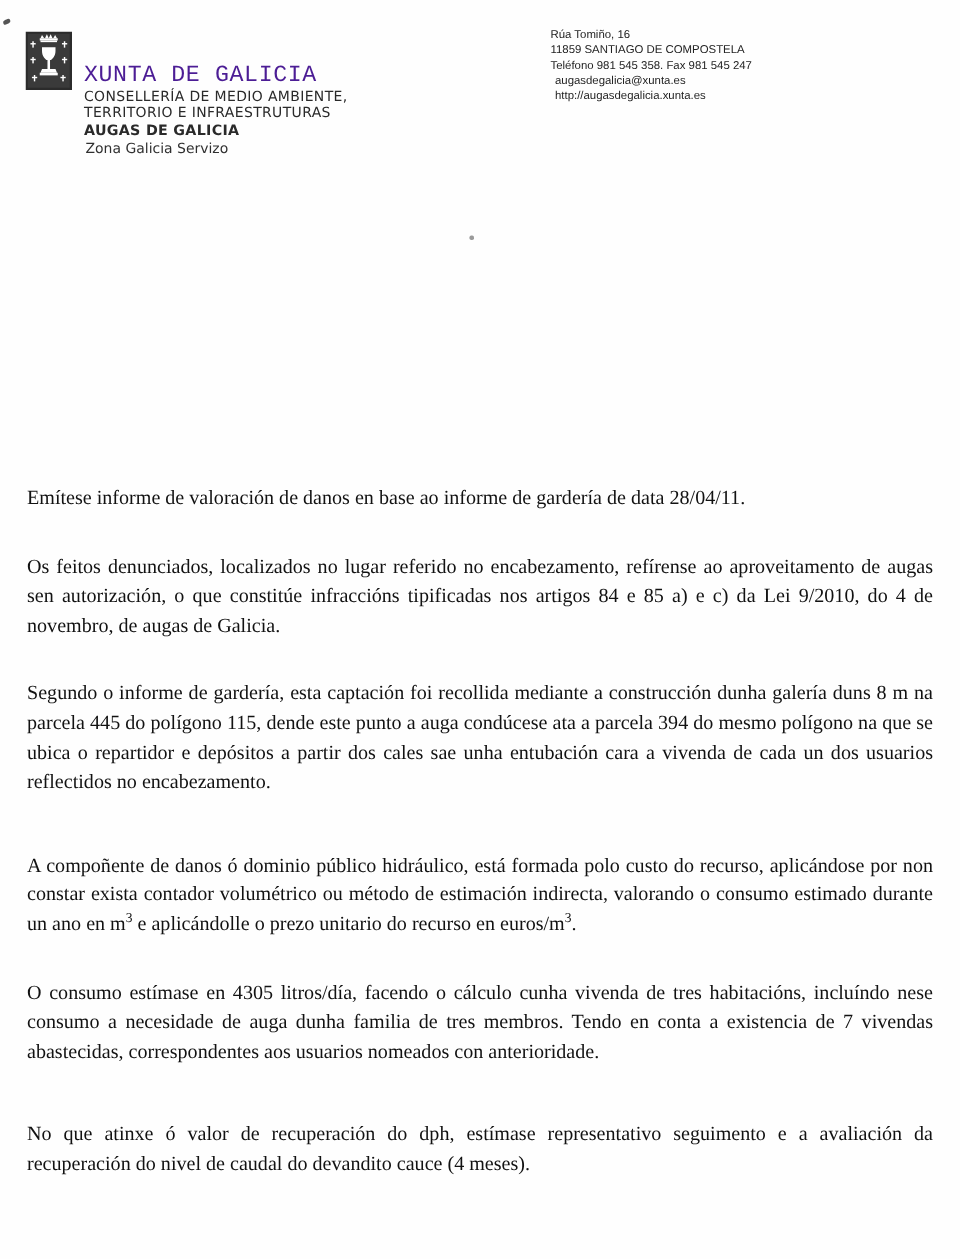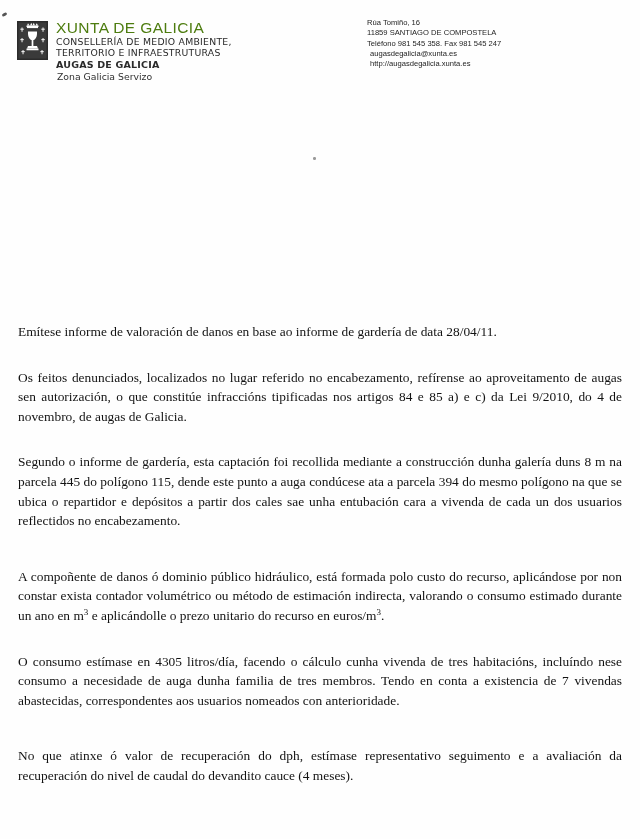--- a/index.html
+++ b/index.html
@@ -67,27 +67,28 @@
     height: 39px;
     flex: 0 0 auto;
     margin-top: 2px;
     margin-right: 8px;
   }
 
   .brand-text {
     line-height: 1;
   }
   .org-title {
-    font-family: Liberation Sans, sans-serif;
+    font-family: Liberation Mono, monospace;
     font-size: 15.5px;
     letter-spacing: 0.4px;
-    color: #4d7c0f;
+    color: #4c1d95;
     font-weight: 400;
     white-space: nowrap;
     line-height: 17px;
+    margin-top: 23px;
   }
   .org-line {
     font-family: "DejaVu Sans", sans-serif;
     font-size: 9.3px;
     letter-spacing: 0.25px;
     color: #2a2a2a;
     white-space: nowrap;
     line-height: 11.4px;
   }
   .org-line.bold {

